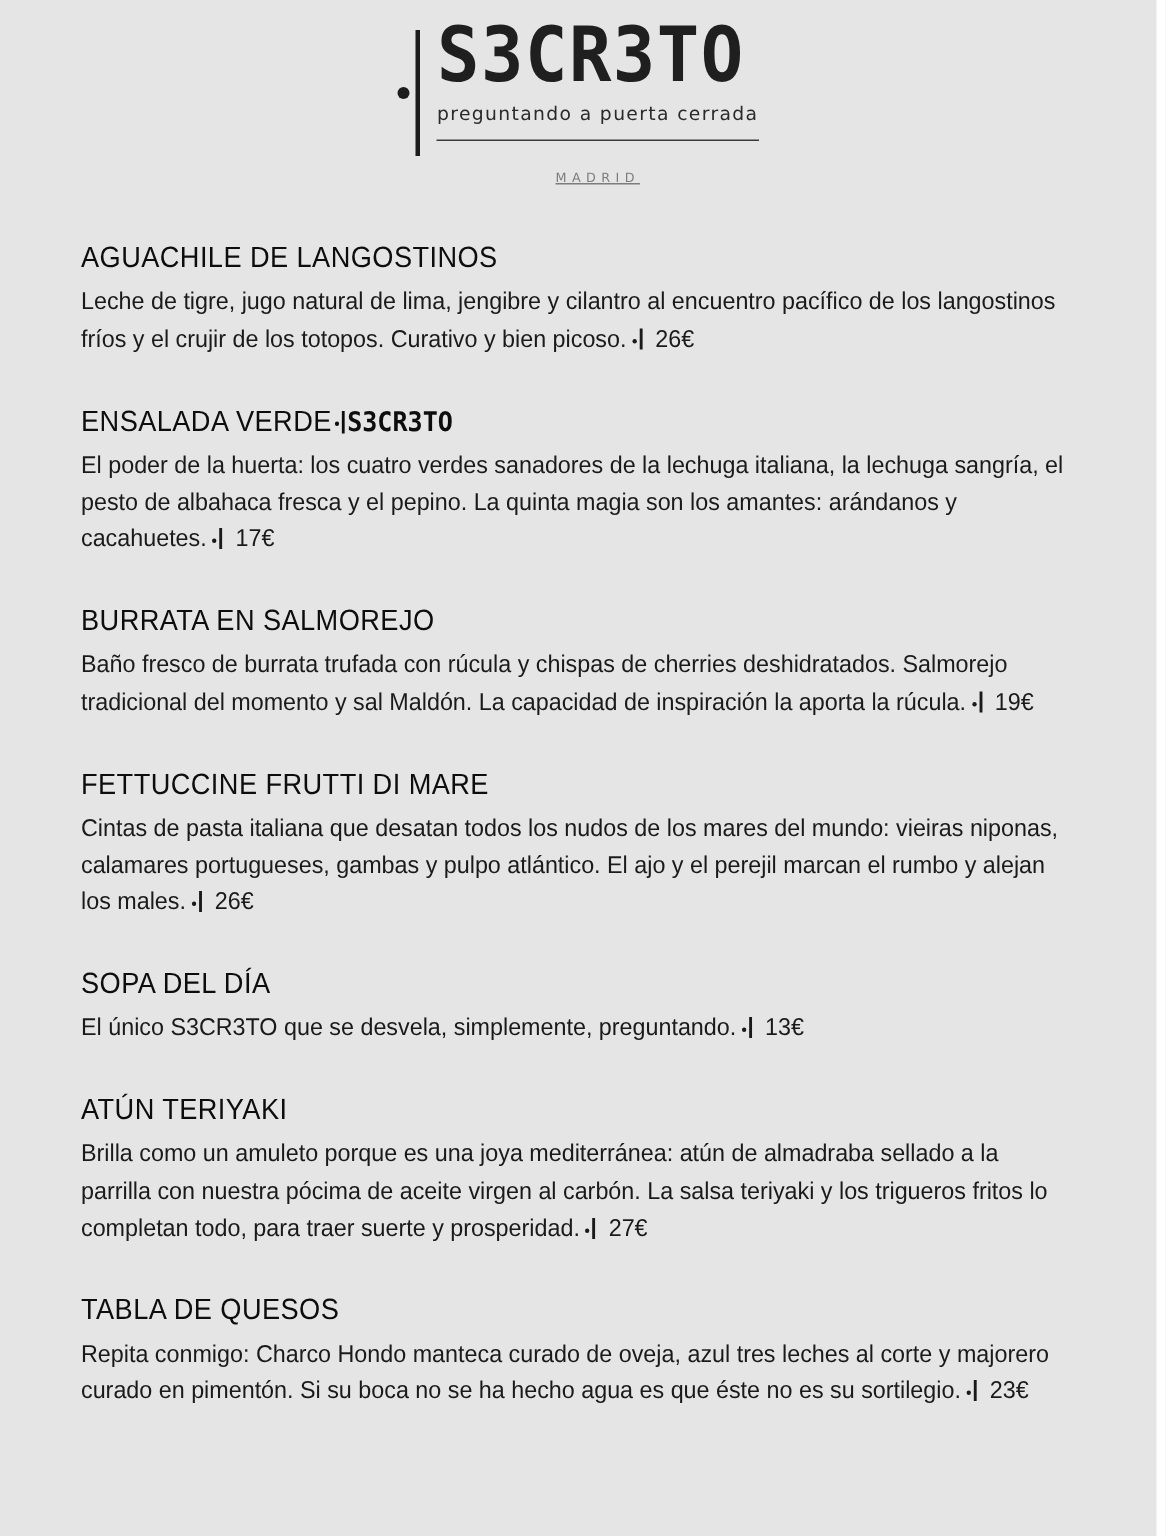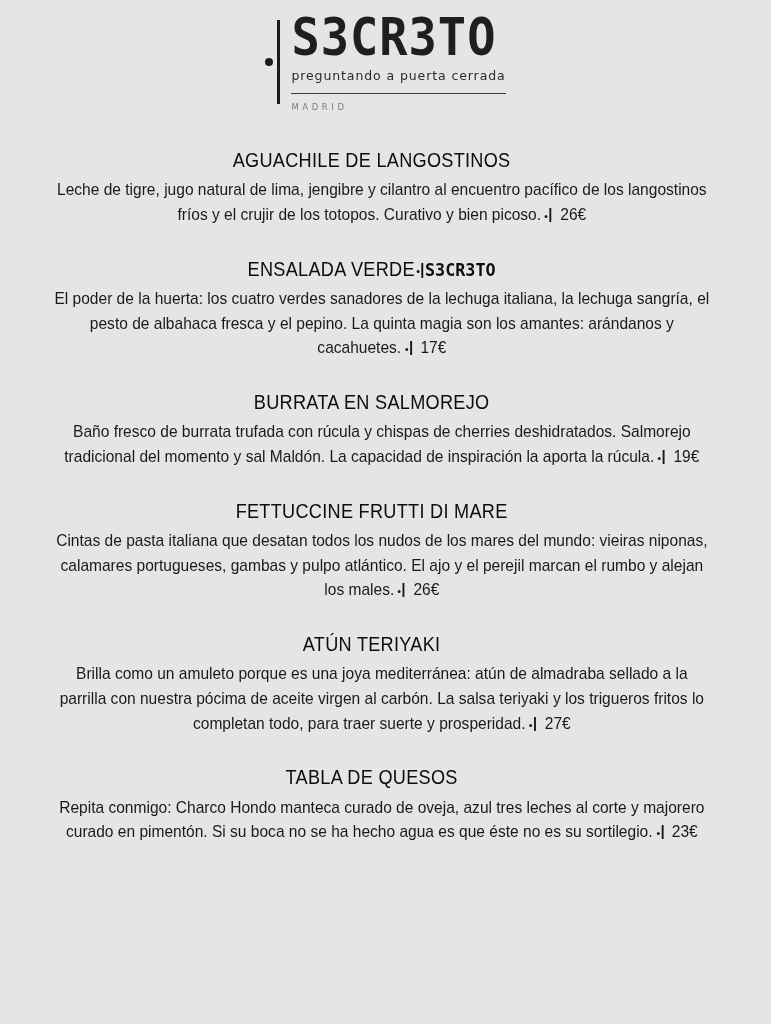--- a/index.html
+++ b/index.html
@@ -85,22 +85,24 @@
     height: 1px;
     background: #3a3a3a;
     margin-top: 10px;
     width: 100%;
   }
   .logo-city {
     font-family: "DejaVu Sans", sans-serif;
     font-size: 8.5px;
     letter-spacing: 3.6px;
     color: #7d7d7d;
-    margin-top: 8px;
-    white-space: nowrap;
+    text-align: center;
+    margin-top: 20px;
+    white-space: nowrap;
+    text-decoration: underline;
   }
 
   
   .section-heading {
     display: flex;
     flex-direction: row;
     align-items: center;
     margin: 22px 0 0 36px;
   }
   .heading-mark {
@@ -129,21 +131,20 @@
     letter-spacing: 1.5px;
     color: #000;
     transform: scaleX(0.9);
     transform-origin: left center;
     white-space: nowrap;
   }
 
   
   .menu {
     margin: 36px 34px 0 54px;
-    text-align: center;
   }
   .menu-item {
     margin-bottom: 30px;
   }
   .menu-item:last-child {
     margin-bottom: 0;
   }
   .item-title {
     font-family: "Liberation Sans Narrow", "Liberation Sans", sans-serif;
     font-weight: normal;
@@ -265,20 +266,28 @@
 
     <div class="menu-item">
       <div class="item-title">
         <span>FETTUCCINE FRUTTI DI MARE</span>
       </div>
       <div class="item-desc">
         <span>Cintas de pasta italiana que desatan todos los nudos de los mares del mundo: vieiras niponas, calamares portugueses, gambas y pulpo atlántico. El ajo y el perejil marcan el rumbo y alejan los males.</span><span class="price-sep"><span class="sep-dot"></span><span class="sep-bar"></span></span><span class="price">26€</span>
       </div>
     </div>
 
+    <div class="menu-item">
+      <div class="item-title">
+        <span>SOPA DEL DÍA</span>
+      </div>
+      <div class="item-desc">
+        <span>El único S3CR3TO que se desvela, simplemente, preguntando.</span><span class="price-sep"><span class="sep-dot"></span><span class="sep-bar"></span></span><span class="price">13€</span>
+      </div>
+    </div>
 
     <div class="menu-item">
       <div class="item-title">
         <span>ATÚN TERIYAKI</span>
       </div>
       <div class="item-desc">
         <span>Brilla como un amuleto porque es una joya mediterránea: atún de almadraba sellado a la parrilla con nuestra pócima de aceite virgen al carbón. La salsa teriyaki y los trigueros fritos lo completan todo, para traer suerte y prosperidad.</span><span class="price-sep"><span class="sep-dot"></span><span class="sep-bar"></span></span><span class="price">27€</span>
       </div>
     </div>
 

